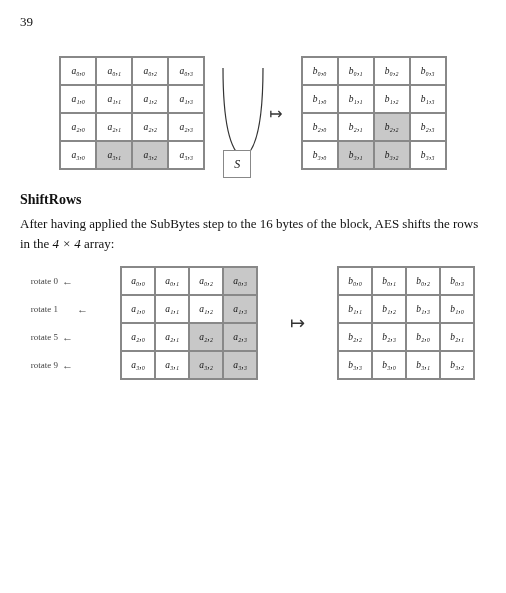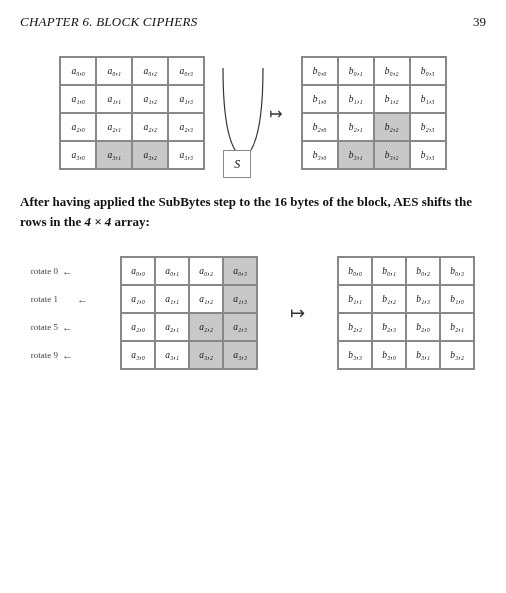--- a/index.html
+++ b/index.html
@@ -76,22 +76,21 @@
     }
     
     .section-heading {
       font-weight: bold;
       font-size: 14px;
       margin: 14px 0 6px 0;
     }
     .section-text {
       font-size: 13px;
       line-height: 1.55;
-      margin-bottom: 24px;
-      font-weight: bold;
+      margin-bottom: 12px;
     }
     .section-text .math {
       font-style: italic;
     }
     
     .shiftrows-diagram {
       display: flex;
       align-items: center;
       justify-content: center;
       gap: 32px;
@@ -131,21 +130,20 @@
     
     .map-arrow {
       font-size: 18px;
       color: #333;
     }
   </style>
 </head>
 <body>
 
 <div class="page-header">
-  <span class="chapter-title">CHAPTER 6.  BLOCK CIPHERS</span>
   <span class="page-number">39</span>
 </div>
 
 <div class="diagram-area">
 
   <div class="matrix-grid" id="left-sub">
       <div class="cell">
         <i style="font-size:9.5px;font-family:'Times New Roman',serif;">a₀,₀</i>
       </div>
       <div class="cell">
@@ -259,20 +257,21 @@
       <div class="cell shaded">
         <i style="font-size:9.5px;font-family:'Times New Roman',serif;">b₃,₂</i>
       </div>
       <div class="cell">
         <i style="font-size:9.5px;font-family:'Times New Roman',serif;">b₃,₃</i>
       </div>
     </div>
 </div>
 
 <div style="margin-top:14px;">
+  <div class="section-heading">ShiftRows</div>
   <p class="section-text">
     After having applied the SubBytes step to the 16 bytes of the block,
     AES shifts the rows in the <span class="math">4 × 4</span> array:
   </p>
 
   <div class="shiftrows-diagram">
 
     <div class="left-labels" id="row-labels">
         <div class="row-label" style="height: 28px;">
           <span style="margin-right:2px;">rotate 0</span>

